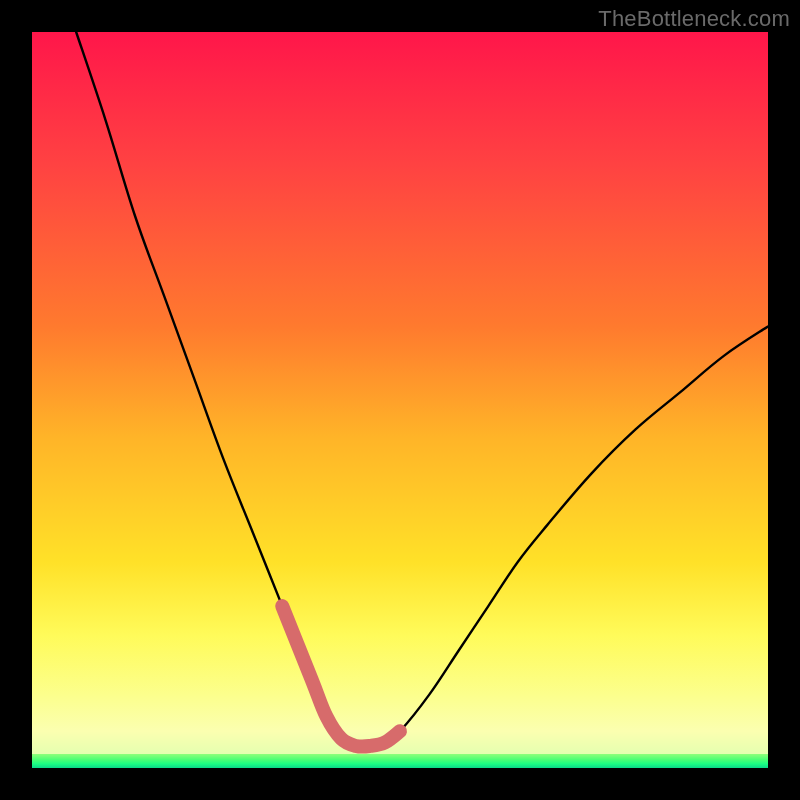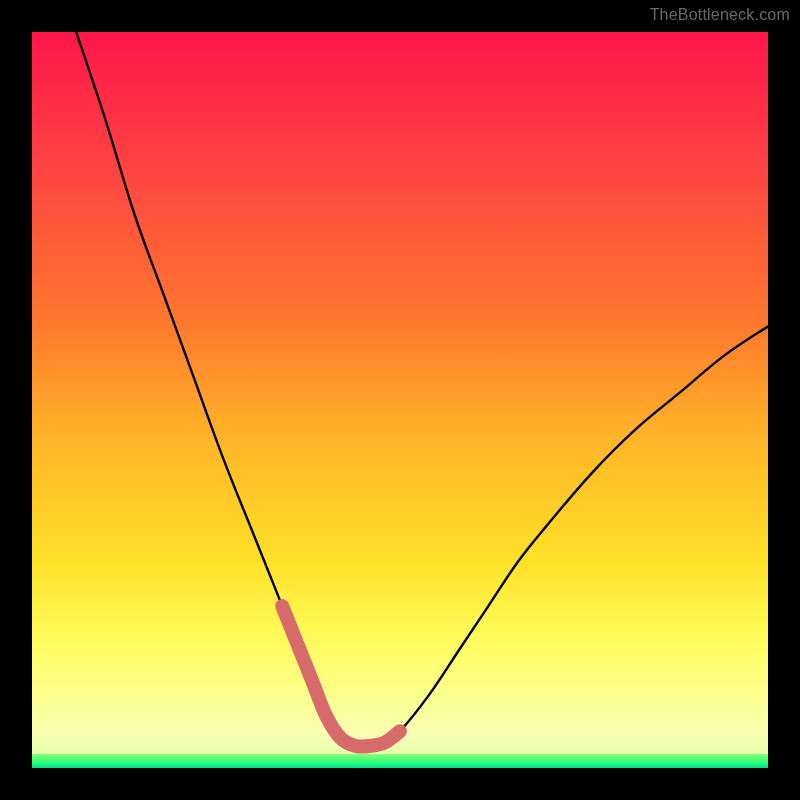--- a/index.html
+++ b/index.html
@@ -51,21 +51,21 @@
       #4cff74 40%,
       #1bff83 70%,
       #0bd98a 100%
     );
   }
   .watermark {
     position: absolute;
     top: 6px;
     right: 10px;
     color: #6a6a6a;
-    font-size: 16px;
+    font-size: 22px;
     letter-spacing: 0.2px;
   }
   svg.curve {
     position: absolute;
     top: 0;
     left: 0;
     width: 736px;
     height: 736px;
     overflow: visible;
   }

